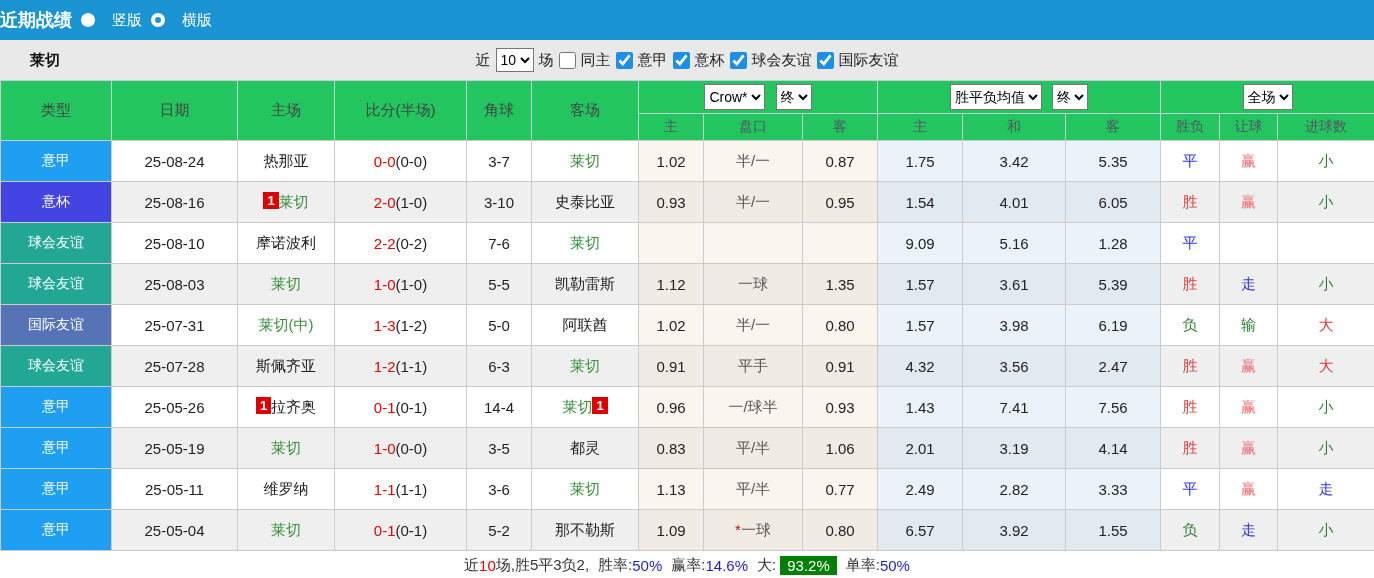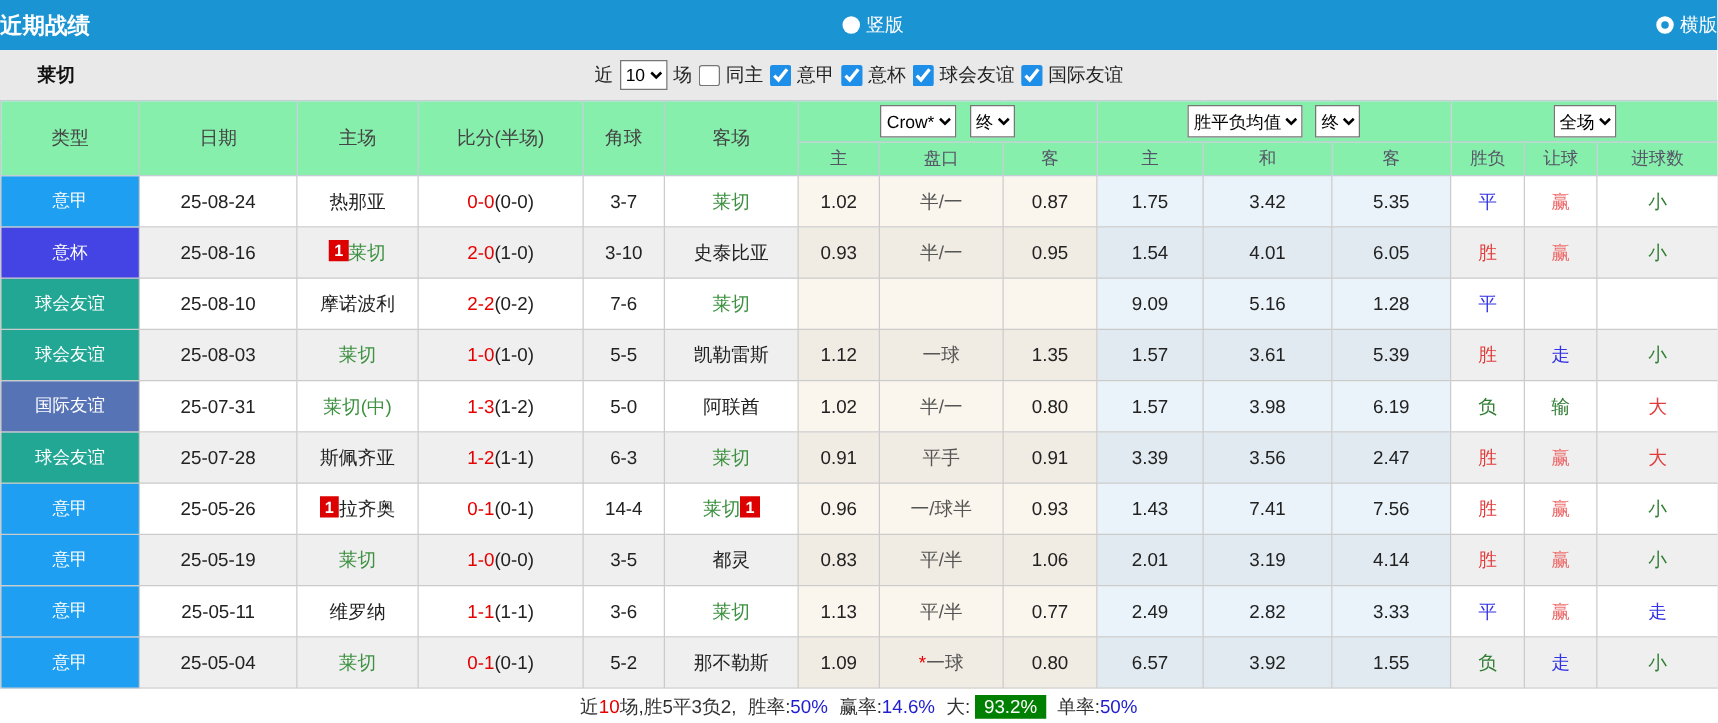--- a/index.html
+++ b/index.html
@@ -1,35 +1,35 @@
 <!DOCTYPE html>
 <html><head>
 <meta charset="utf-8">
 <style>
   * { box-sizing: border-box; margin: 0; padding: 0; }
   html,body { width: 1374px; background:#fff; font-family:"Liberation Sans","DejaVu Sans",sans-serif; }
 
   
-  .topbar { height:40px; background:#1b94d4; display:flex; align-items:center; justify-content:space-between; gap:9px; color:#fff; }
+  .topbar { height:40px; background:#1b94d4; display:flex; align-items:center; justify-content:flex-start; gap:9px; color:#fff; }
   .topbar .title { font-weight:bold; font-size:18px; }
   .radio-dot { width:14px; height:14px; border-radius:50%; background:#fff; display:inline-block; }
   .radio-ring { width:14px; height:14px; border-radius:50%; border:4px solid #fff; background:transparent; display:inline-block; }
   .radio-label { font-size:15px; }
-  .radio-group { display:flex; align-items:center; gap:5px; }
+  .radio-group { display:flex; align-items:center; gap:17px; }
 
   
   .filterbar { height:40px; background:#e9e9e9; position:relative; display:flex; align-items:center; justify-content:center; font-size:15px; color:#222; }
   .team-title { position:absolute; left:30px; font-weight:bold; font-size:15px; color:#111; }
   .filters { display:flex; align-items:center; gap:5px; }
   .filters select { font-size:14px; height:24px; background:#fff; border:1px solid #767676; }
   .filters input[type=checkbox] { width:17px; height:17px; accent-color:#1e8fe8; }
 
   
   table { border-collapse:collapse; width:1374px; table-layout:fixed; }
-  thead { background:#86efac; }
+  thead { background:#22c55e; }
   thead th { font-weight:normal; color:#444; border:1px solid #c4cdd6; }
   thead tr.h1 th { height:33px; font-size:15px; }
   thead tr.h2 th { height:27px; font-size:14px; color:#556; }
   thead select { font-size:14px; height:26px; background:#fff; border:1px solid #767676; margin:0 3px; }
   tbody td { height:41px; text-align:center; border:1px solid #cbcbcb; font-size:15px; color:#222; }
   tbody tr:nth-child(even) td { background:#efefef; }
   tbody tr:nth-child(odd)  td { background:#ffffff; }
   tbody tr:nth-child(odd)  td.col-ah { background:#fbf6ed; }
   tbody tr:nth-child(even) td.col-ah { background:#f1ece3; }
   tbody tr:nth-child(odd)  td.col-eu { background:#eaf3f9; }
@@ -237,21 +237,21 @@
       <tr>
     <td class="type-cell type-club">球会友谊</td>
     <td>25-07-28</td>
     <td><span class="team-black">斯佩齐亚</span></td>
     <td><span class="score-ft">1-2</span><span class="score-ht">(1-1)</span></td>
     <td>6-3</td>
     <td><span class="team-green">莱切</span></td>
     <td class="col-ah">0.91</td>
     <td class="col-ah line-cell">平手</td>
     <td class="col-ah">0.91</td>
-    <td class="col-eu">3.39</td>
+    <td class="col-eu">4.32</td>
     <td class="col-eu">3.56</td>
     <td class="col-eu">2.47</td>
     <td class="c-red">胜</td>
     <td class="c-red2">赢</td>
     <td class="c-red">大</td>
   </tr>
       <tr>
     <td class="type-cell type-serie-a">意甲</td>
     <td>25-05-26</td>
     <td><span class="red-badge">1</span><span class="team-black">拉齐奥</span></td>

